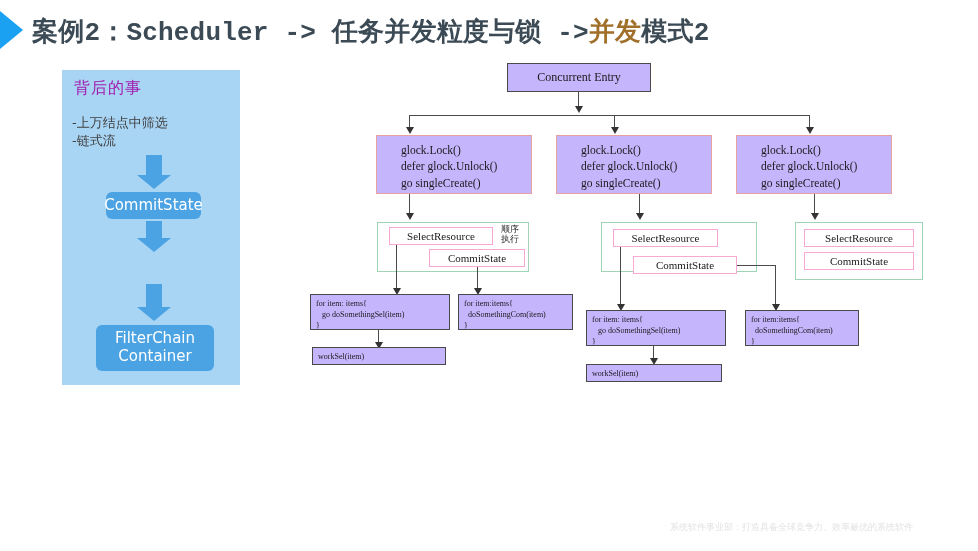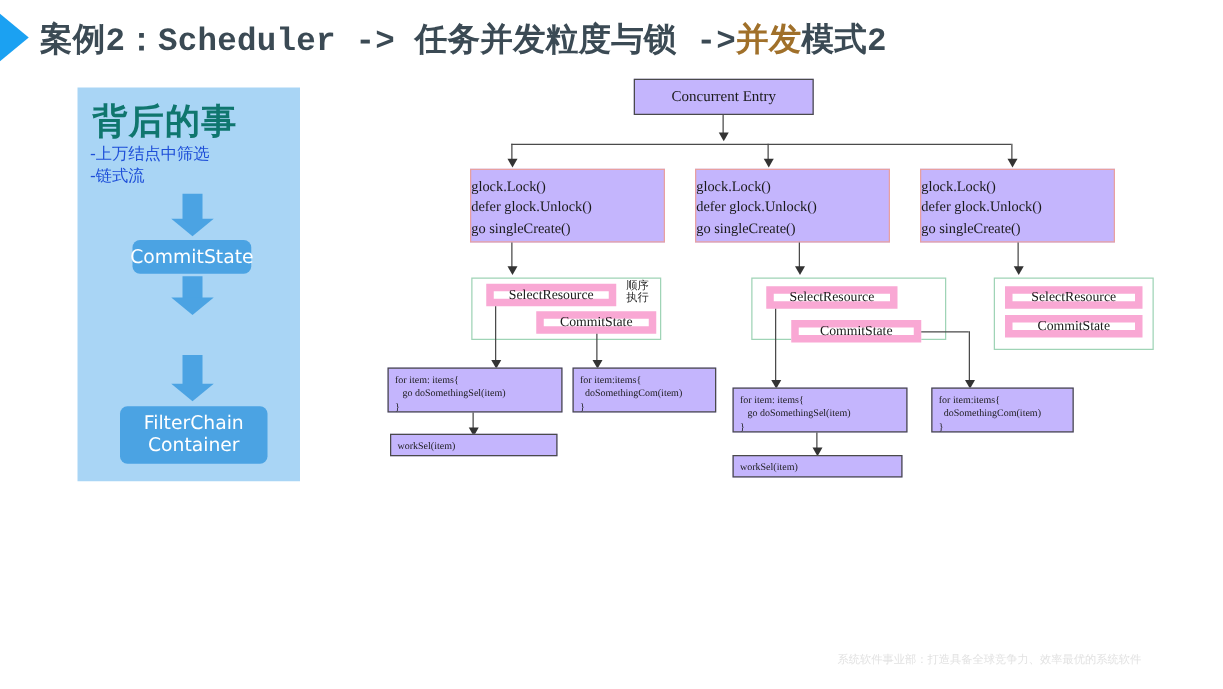--- a/index.html
+++ b/index.html
@@ -30,27 +30,27 @@
   .slide-title .hl{color:#a0702a;}
   .slide-title .tail{color:#3b4a54;}
 
   
   .blue-panel{
     position:absolute;left:62px;top:70px;width:178px;height:315px;
     background:#a9d5f5;
   }
   .bp-head{
     position:absolute;left:12px;top:8px;
-    font-size:28px;color:#0f766e;font-weight:bold;
+    font-size:16px;color:#a21caf;font-weight:normal;
     font-family:"DejaVu Sans",sans-serif;
     letter-spacing:1px;
   }
   .bp-line1,.bp-line2{
     position:absolute;left:10px;
-    font-size:13px;color:#1d4ed8;
+    font-size:13px;color:#404040;
     font-family:"DejaVu Sans",sans-serif;
   }
   .bp-line1{top:44px;}
   .bp-line2{top:62px;}
 
   .bp-box{
     position:absolute;
     background:#4ba3e3;
     color:#ffffff;
     border-radius:6px;
@@ -93,30 +93,30 @@
     display:flex;align-items:center;justify-content:center;
     text-align:center;
   }
   .node.codebox{
     padding:4px 5px 3px 5px;
     font-size:8px;
     line-height:1.35;
     white-space:pre;
   }
   .node.lockbox{
-    padding:6px 0;
+    padding:6px 24px;
     font-size:11.5px;
     line-height:1.42;
     white-space:pre;
   }
 
   
   .lbl-sr,.lbl-cs{
     position:absolute;box-sizing:border-box;
-    border:6px solid #f9a8d4;background:#ffffff;
+    border:1px solid #f9a8d4;background:#ffffff;
     font-family:"Liberation Serif","DejaVu Serif",serif;
     font-size:11px;color:#1a1a1a;
     display:flex;align-items:center;justify-content:center;
     text-align:center;
   }
 
   .seq-note{
     position:absolute;
     font-size:9px;color:#2a2a2a;line-height:1.15;
     font-family:"DejaVu Sans",sans-serif;

